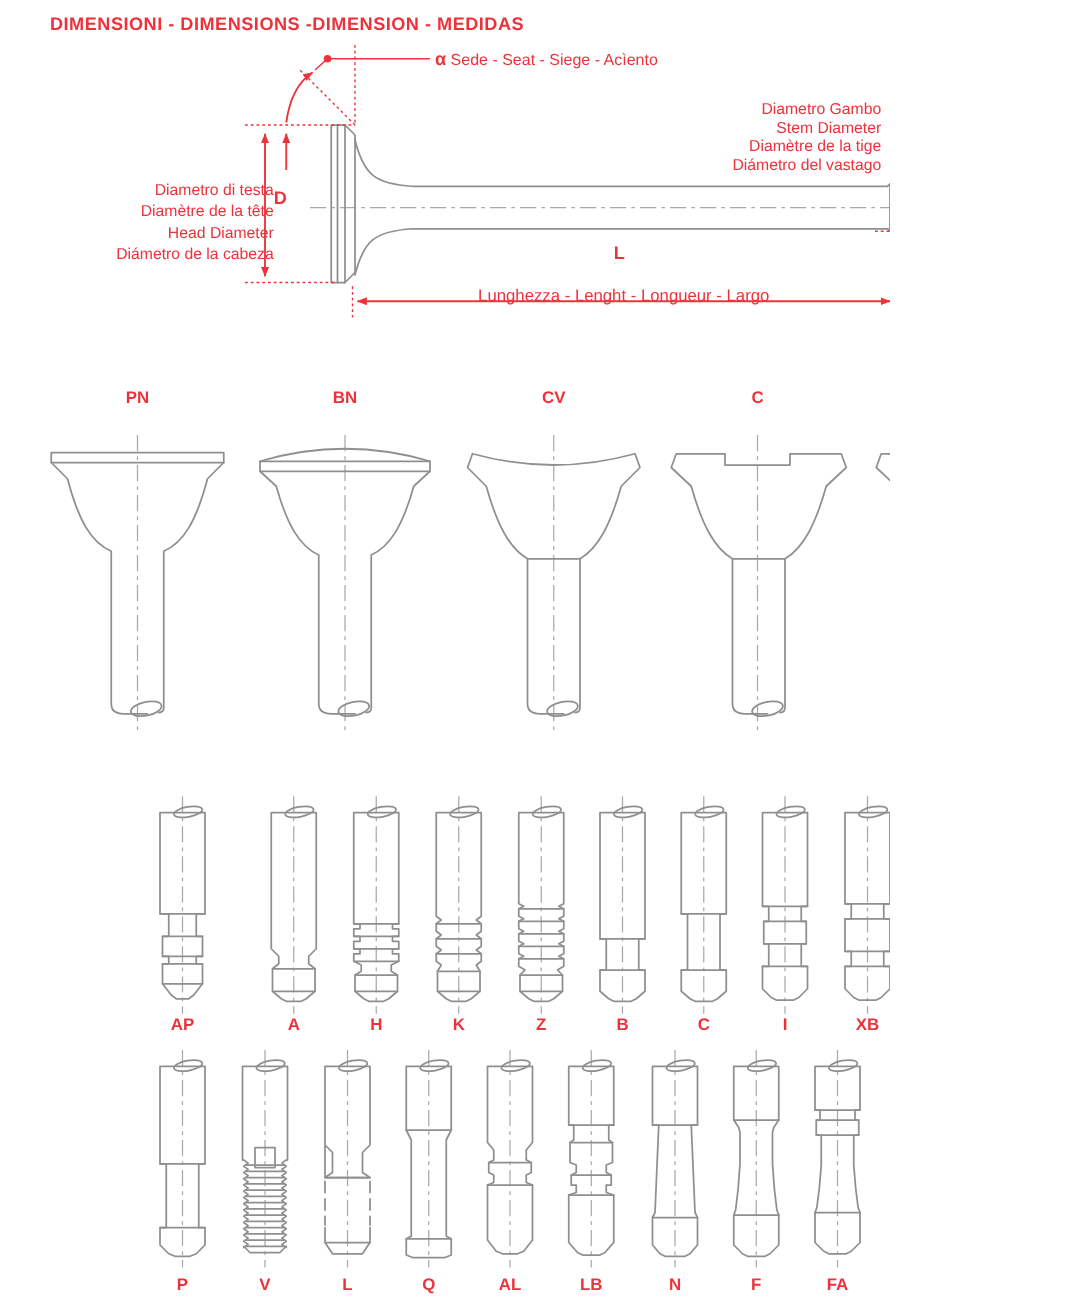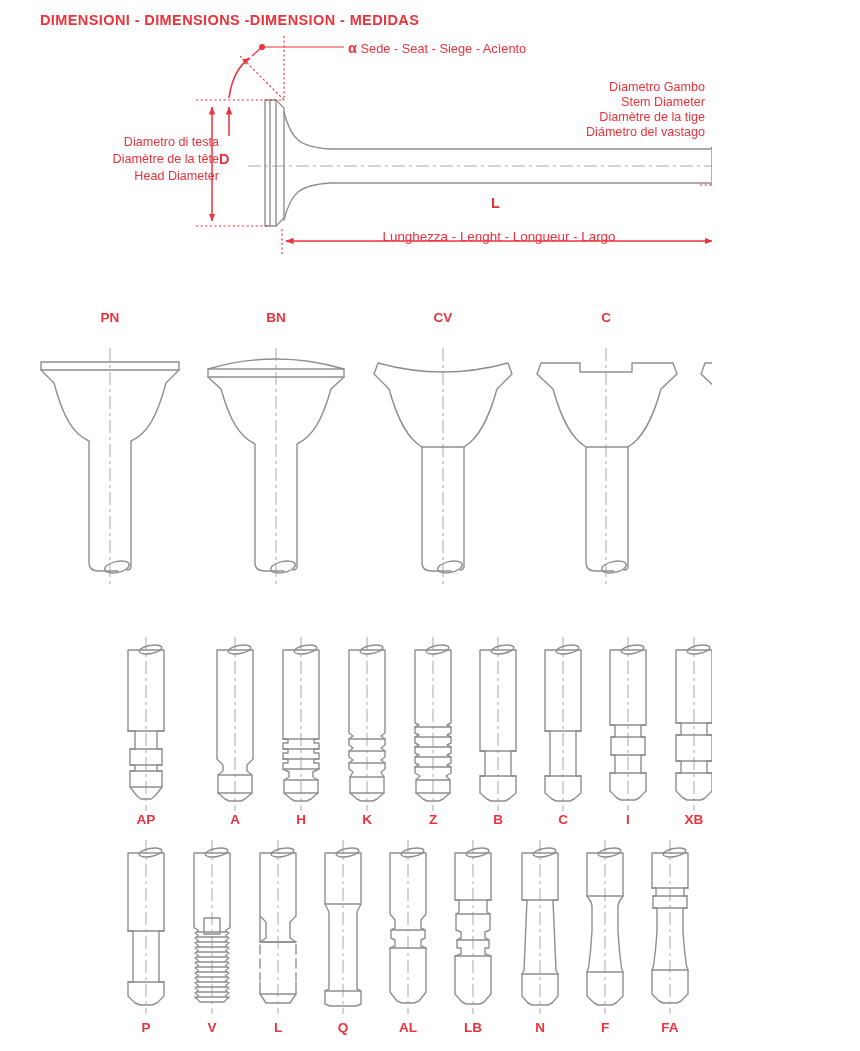--- a/index.html
+++ b/index.html
@@ -68,24 +68,25 @@
       <line class="rsolid" x1="741" y1="151" x2="741" y2="181" marker-start="url(#arw)" marker-end="url(#arw)"></line>
       <line class="rsolid" x1="286" y1="241" x2="712" y2="241" marker-start="url(#arw)" marker-end="url(#arw)"></line>
     </g>
   </svg>
 
   <div class="rlabel" style="left:348px;top:40px;">
     <b class="alpha">α</b>
     <span>Sede - Seat - Siege - Acìento</span>
   </div>
 
-  <div class="rblock" style="left:0;width:219px;top:134px;line-height:17px;">
+  <div class="rblock" style="left:0;width:219px;top:144px;line-height:17px;">
     <div>Diametro di testa</div>
     <div>Diamètre de la tête</div>
     <div>Head Diameter</div>
+    <div>Diámetro de la cabeza</div>
   </div>
   <div class="rsym" style="left:219px;top:151px;">D</div>
 
   <div class="rblock" style="right:7px;top:80px;line-height:15px;">
     <div>Diametro Gambo</div>
     <div>Stem Diameter</div>
     <div>Diamètre de la tige</div>
     <div>Diámetro del vastago</div>
   </div>
   <div class="rsym" style="left:747px;top:156px;">d</div>

